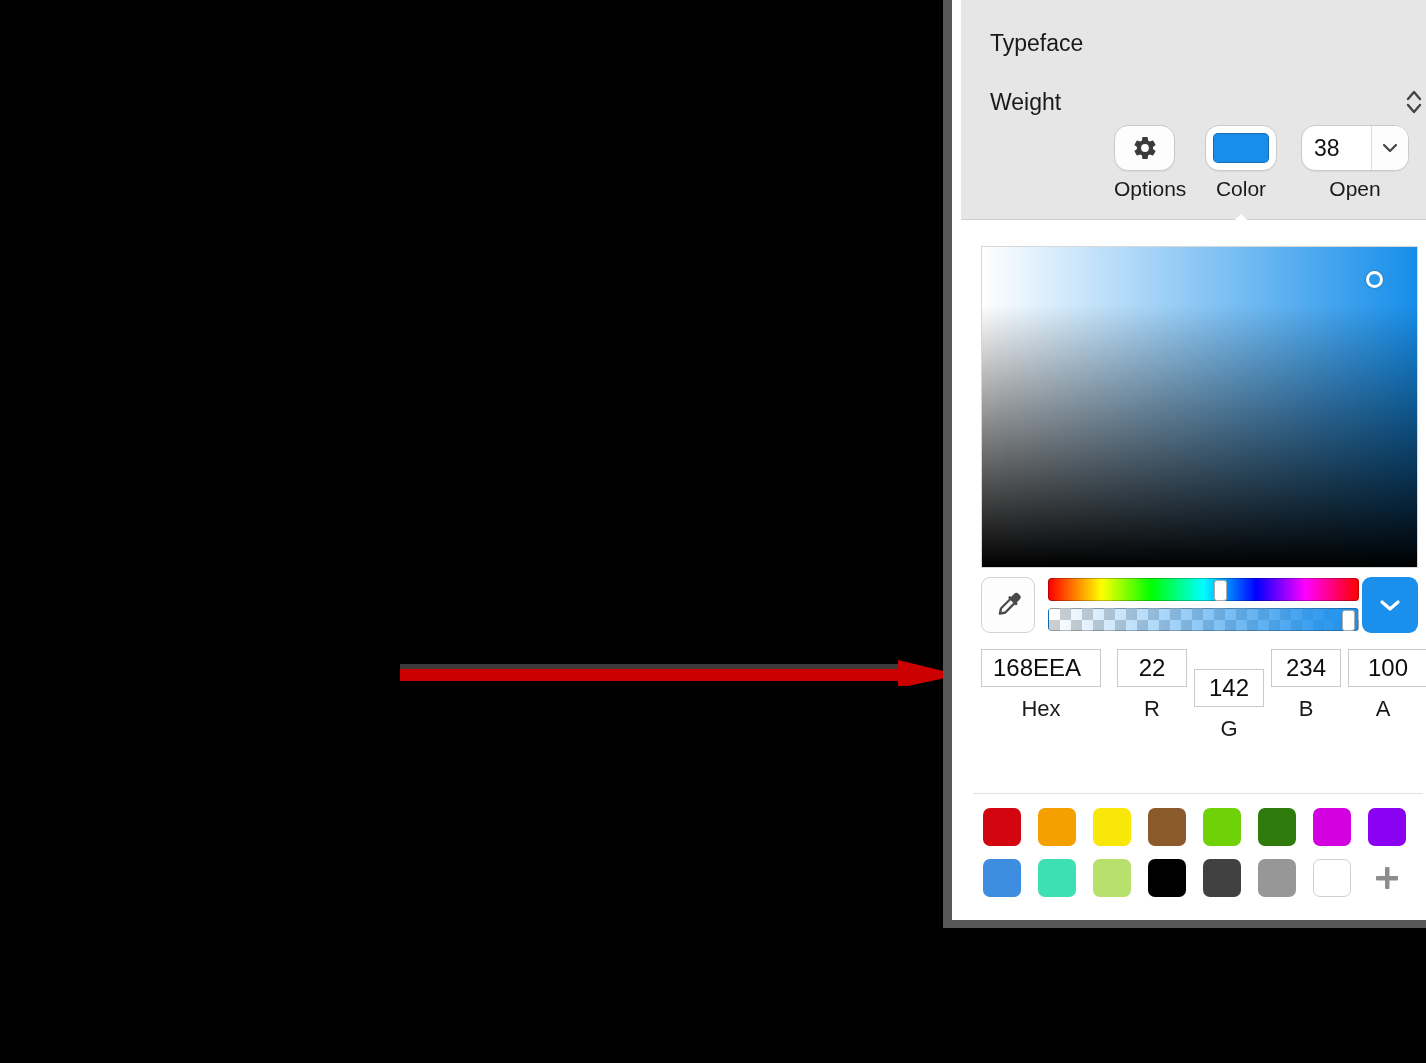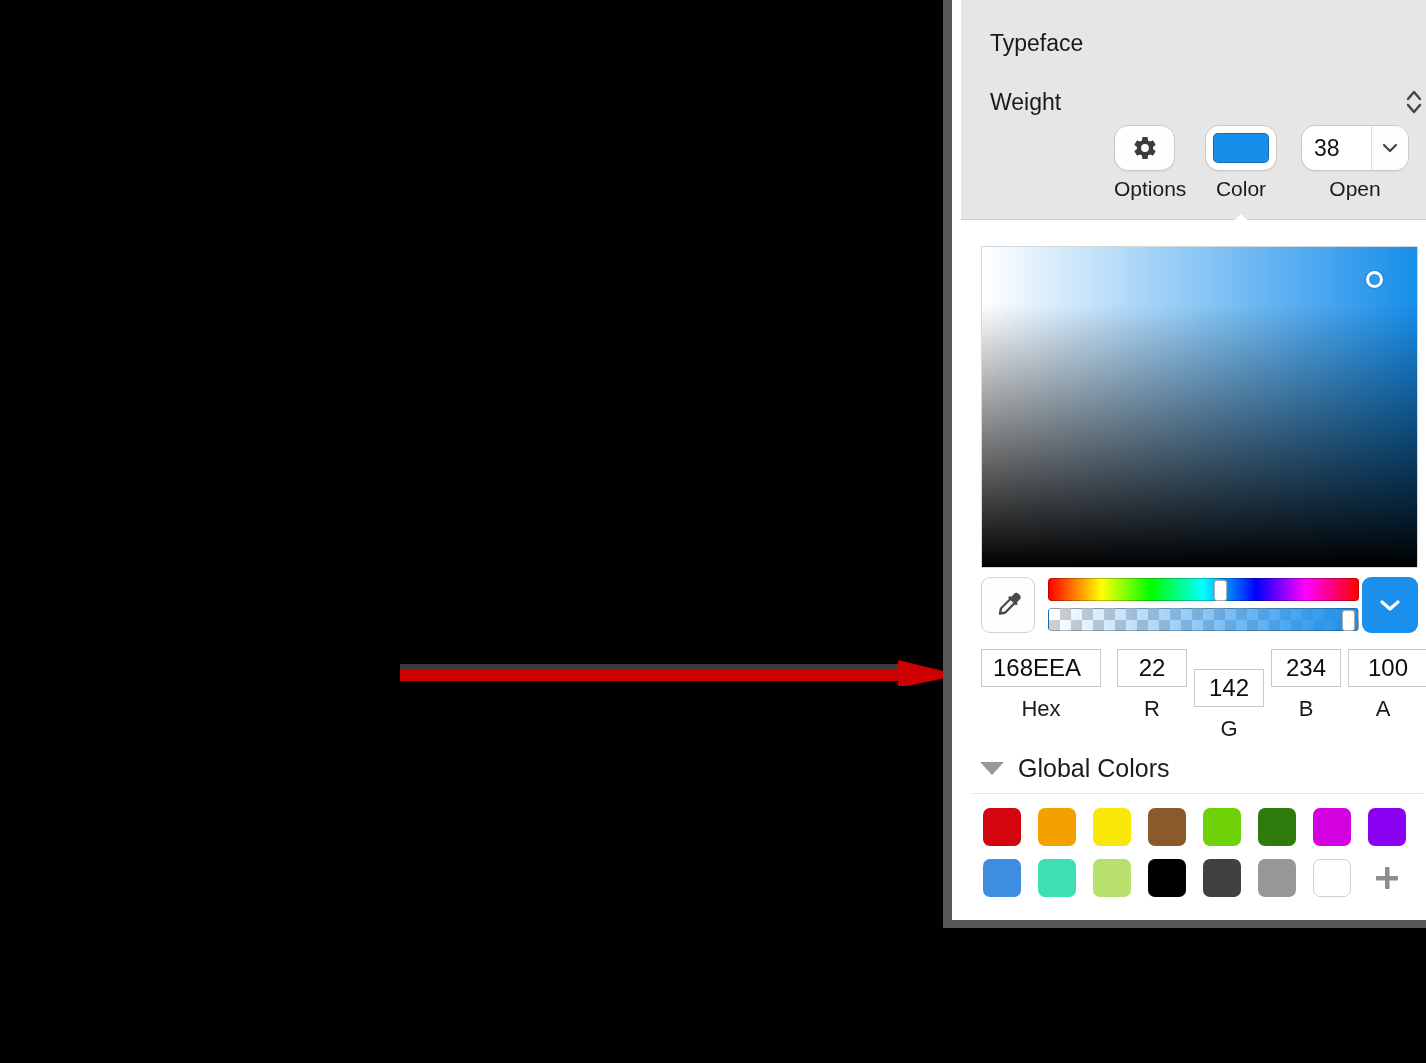--- a/index.html
+++ b/index.html
@@ -474,24 +474,20 @@
       <div class="value-cell" id="cell-b">
         <div class="value-box">234</div>
         <span class="value-caption">B</span>
       </div>
       <div class="value-cell" id="cell-a">
         <div class="value-box">100</div>
         <span class="value-caption">A</span>
       </div>
     </div>
 
-    <div id="global-colors-header">
-      <span id="disclosure-triangle"></span>
-      <span id="global-colors-title">Global Colors</span>
-    </div>
     <div id="global-divider"></div>
 
     <div id="swatch-grid">
       <div class="swatch-row" id="swatch-row-0">
           <div class="swatch" style="background: rgb(211, 5, 15);"></div>
           <div class="swatch" style="background: rgb(244, 160, 0);"></div>
           <div class="swatch" style="background: rgb(250, 231, 10);"></div>
           <div class="swatch" style="background: rgb(138, 90, 43);"></div>
           <div class="swatch" style="background: rgb(111, 210, 9);"></div>
           <div class="swatch" style="background: rgb(46, 122, 11);"></div>

